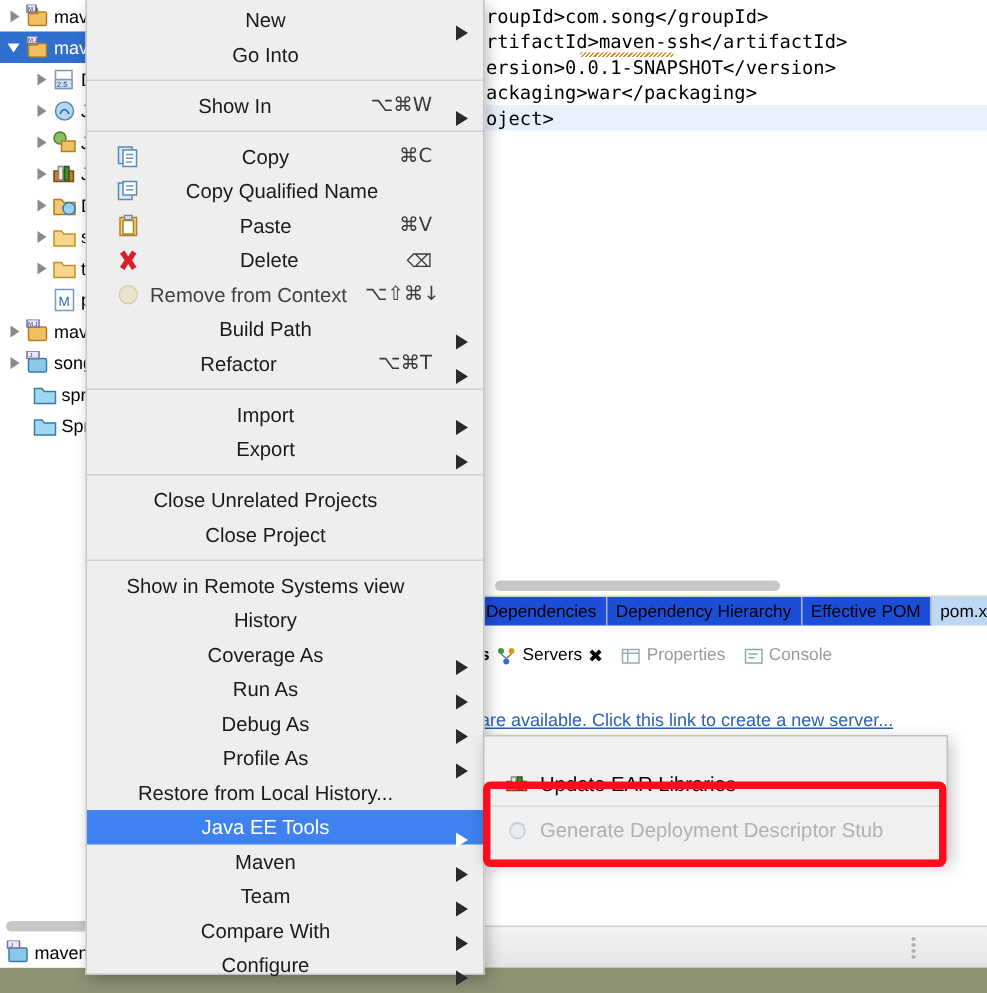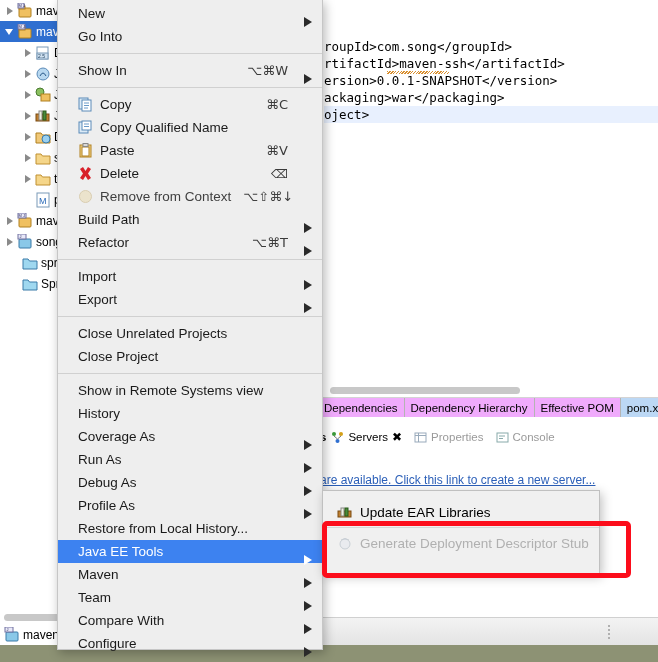--- a/index.html
+++ b/index.html
@@ -14,21 +14,20 @@
     width: 658px; height: 662px;
     background: #ffffff;
   }
 
   
   .editor {
     position: absolute;
     left: 318px; top: 0; width: 340px; height: 386px;
     background: #ffffff;
     overflow: hidden;
-    margin-top: 36px;
   }
   .editor .gutter {
     position: absolute; left: 0; top: 0; width: 5px; height: 100%;
     background: #f4f4f4; border-right: 1px solid #e0e0e0;
   }
   .code {
     position: absolute; left: 6px; top: 2px;
     font-family: "DejaVu Sans Mono", monospace;
     font-size: 12.5px; line-height: 17px; white-space: pre;
     color: #000000;
@@ -55,21 +54,21 @@
     position: absolute; left: 318px; top: 397px; width: 340px; height: 20px;
     background: #f0f0f0;
     border-top: 1px solid #d4d4d4;
     display: flex; align-items: stretch;
     font-size: 11.5px;
   }
   .pom-tab {
     display: flex; align-items: center; padding: 0 6px;
     border-right: 1px solid #b4b4b4;
     color: #000; white-space: nowrap;
-    background: #f0abfc;
+    background: #1d4ed8;
   }
   .pom-tab.active { background: #bcd8f5; border-right: none; color: #000; }
 
   
   .view-tabs {
     position: absolute; left: 318px; top: 424px; width: 340px; height: 26px;
     display: flex; align-items: center;
     font-size: 11.5px;
     background: #ffffff;
   }
@@ -158,21 +157,21 @@
     border-top: none;
     box-shadow: 2px 3px 10px rgba(0,0,0,0.28);
     font-size: 13.5px;
     color: #1a1a1a;
     padding-top: 2px;
   }
   .mi {
     position: relative;
     display: flex; align-items: center;
     height: 23px;
-    padding-left: 20px; padding-right: 10px;
+    padding-left: 20px; padding-right: 10px; text-align: center;
   }
   .mi .mi-ico {
     position: absolute; left: 20px; top: 4px;
     width: 15px; height: 15px;
   }
   .mi.has-ico .mi-text { padding-left: 22px; }
   .mi .mi-text { flex: 1; white-space: nowrap; }
   .mi .mi-accel {
     font-size: 13px; color: #3a3a3a; white-space: nowrap;
     font-family: "DejaVu Sans", sans-serif;
@@ -187,26 +186,26 @@
     border-top: 5px solid transparent; border-bottom: 5px solid transparent;
   }
   .mi.disabled, .mi.disabled .mi-accel { color: #404040; }
   .mi.highlight { background: #3d82f0; color: #ffffff; }
   .mi.highlight .mi-accel { color: #ffffff; }
   .mi.highlight .mi-arrow.on::after { border-left-color: #ffffff; }
   .sep { height: 1px; background: #d0d0d0; margin: 5px 0 5px 0; }
 
   
   .submenu {
-    position: absolute; left: 322px; top: 490px; width: 278px; height: 84px;
+    position: absolute; left: 322px; top: 490px; width: 310px; height: 84px;
     background: #f0f0f0;
     border: 1px solid #c0c0c0;
     box-shadow: 2px 3px 10px rgba(0,0,0,0.25);
     font-size: 13.5px;
-    padding-top: 9px;
+    padding-top: 19px;
   }
   .smi {
     position: relative; display: flex; align-items: center;
     height: 24px; padding-left: 14px;
   }
   .smi .smi-ico { width: 16px; height: 16px; margin-right: 7px; }
   .smi.disabled { color: #b0b0b0; }
   .sub-sep { height: 1px; background: #d6d6d6; margin: 3px 0; }
 
   

